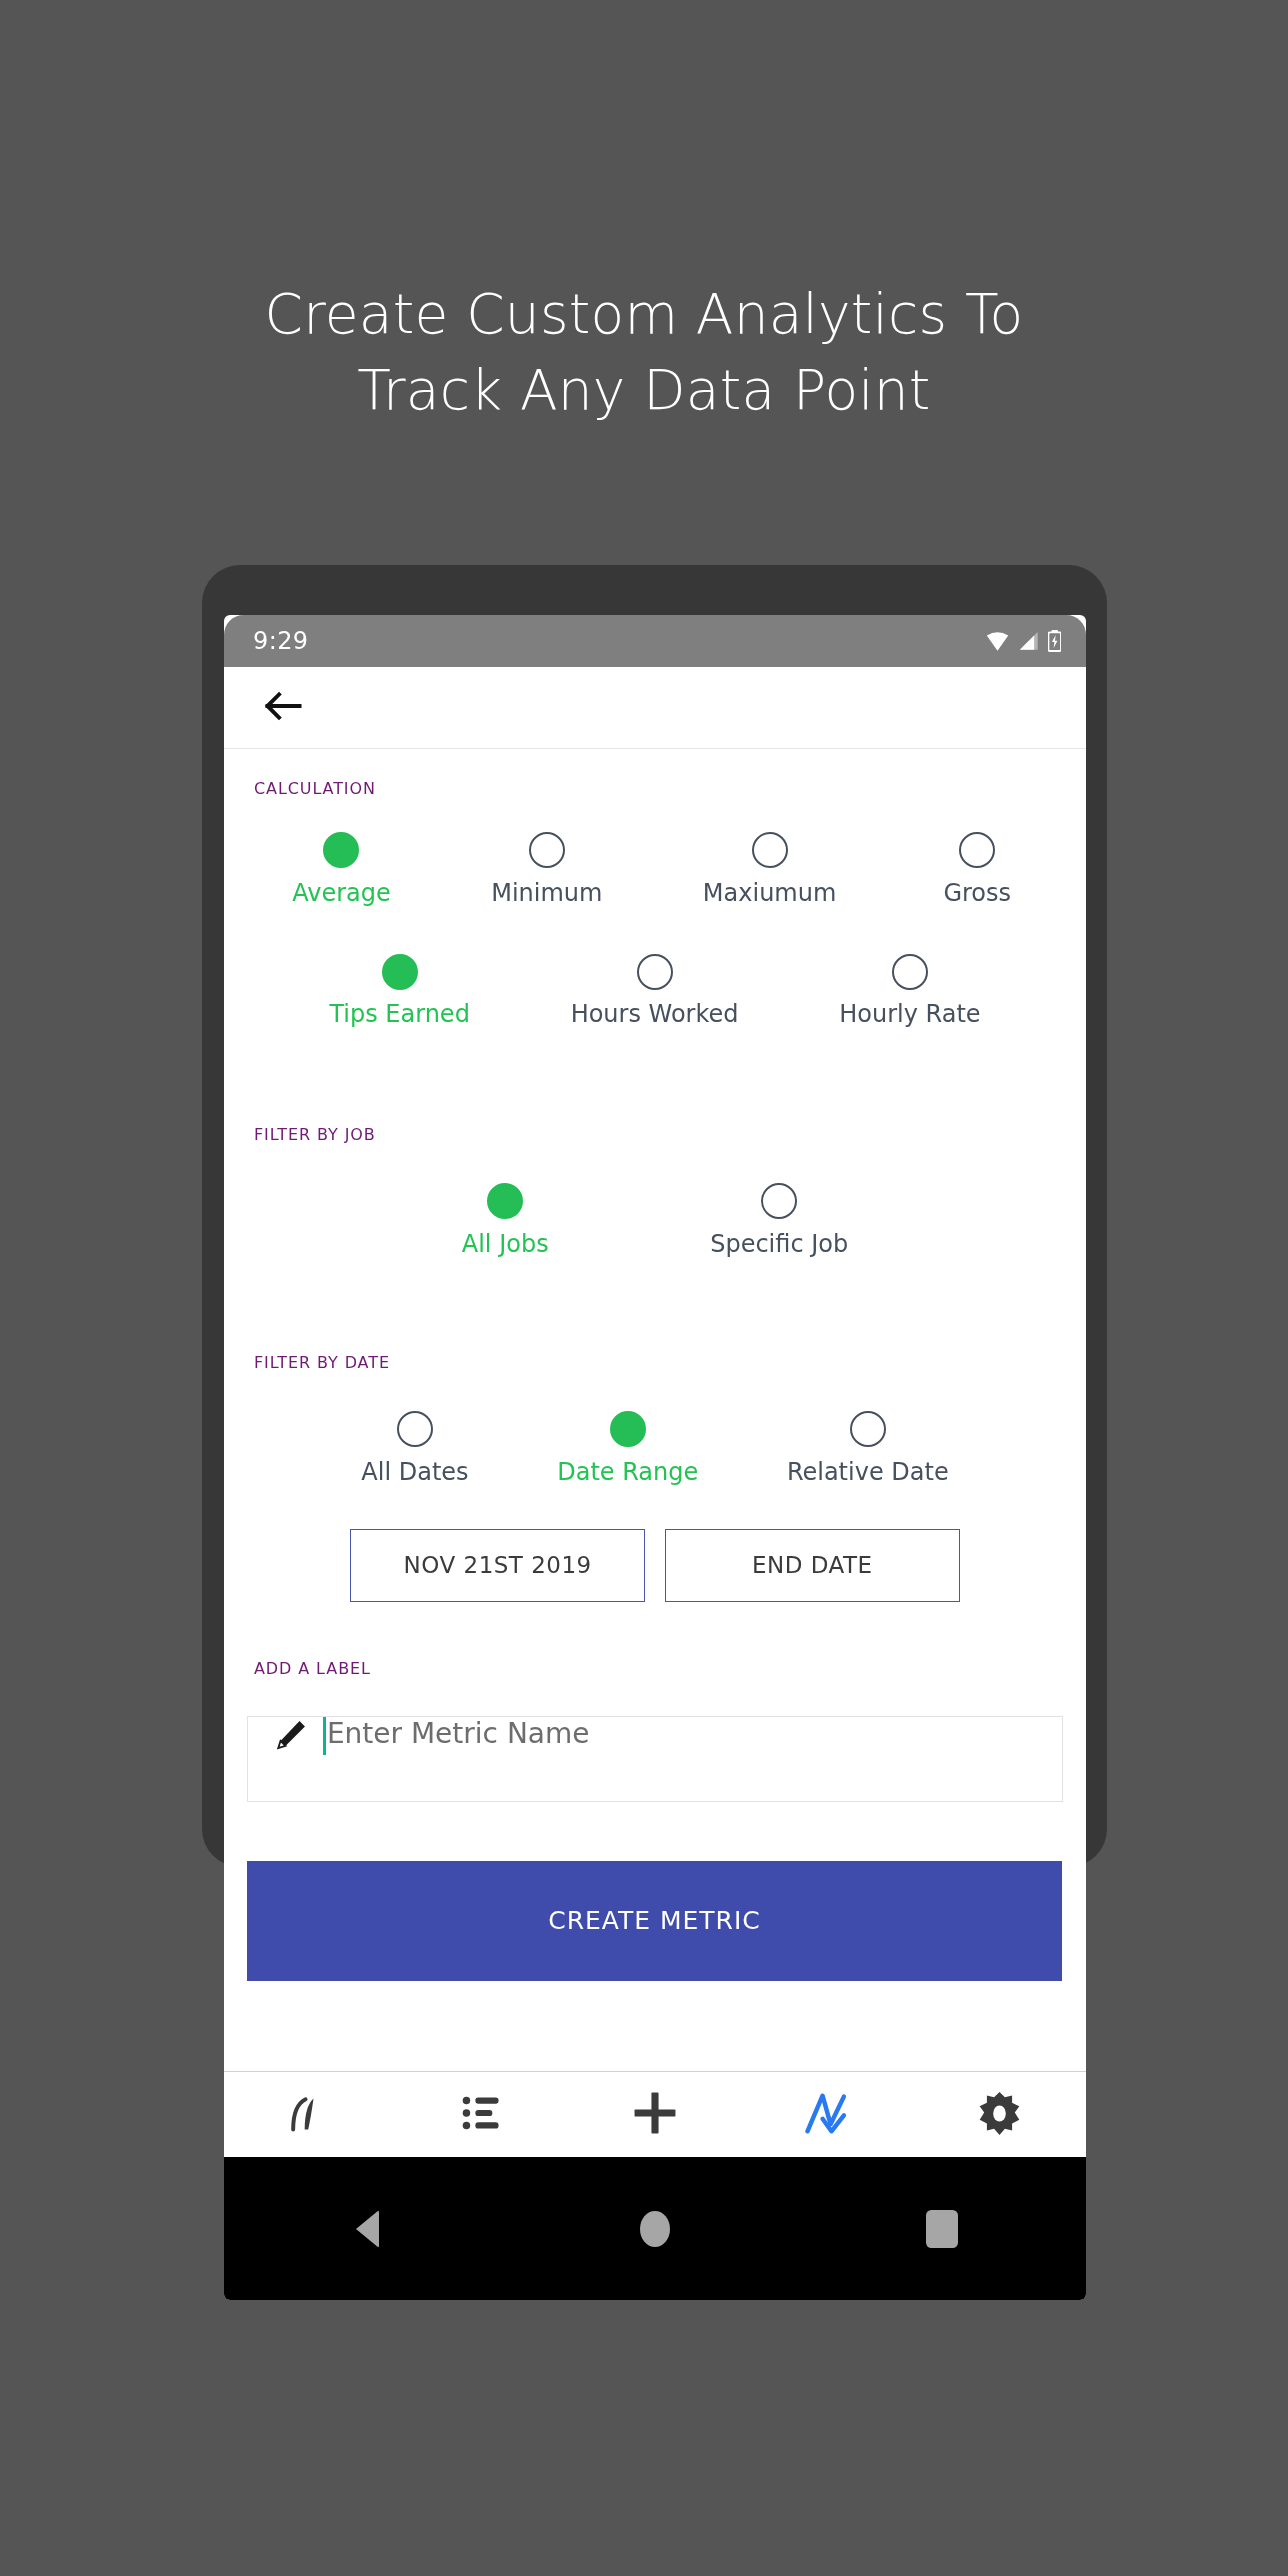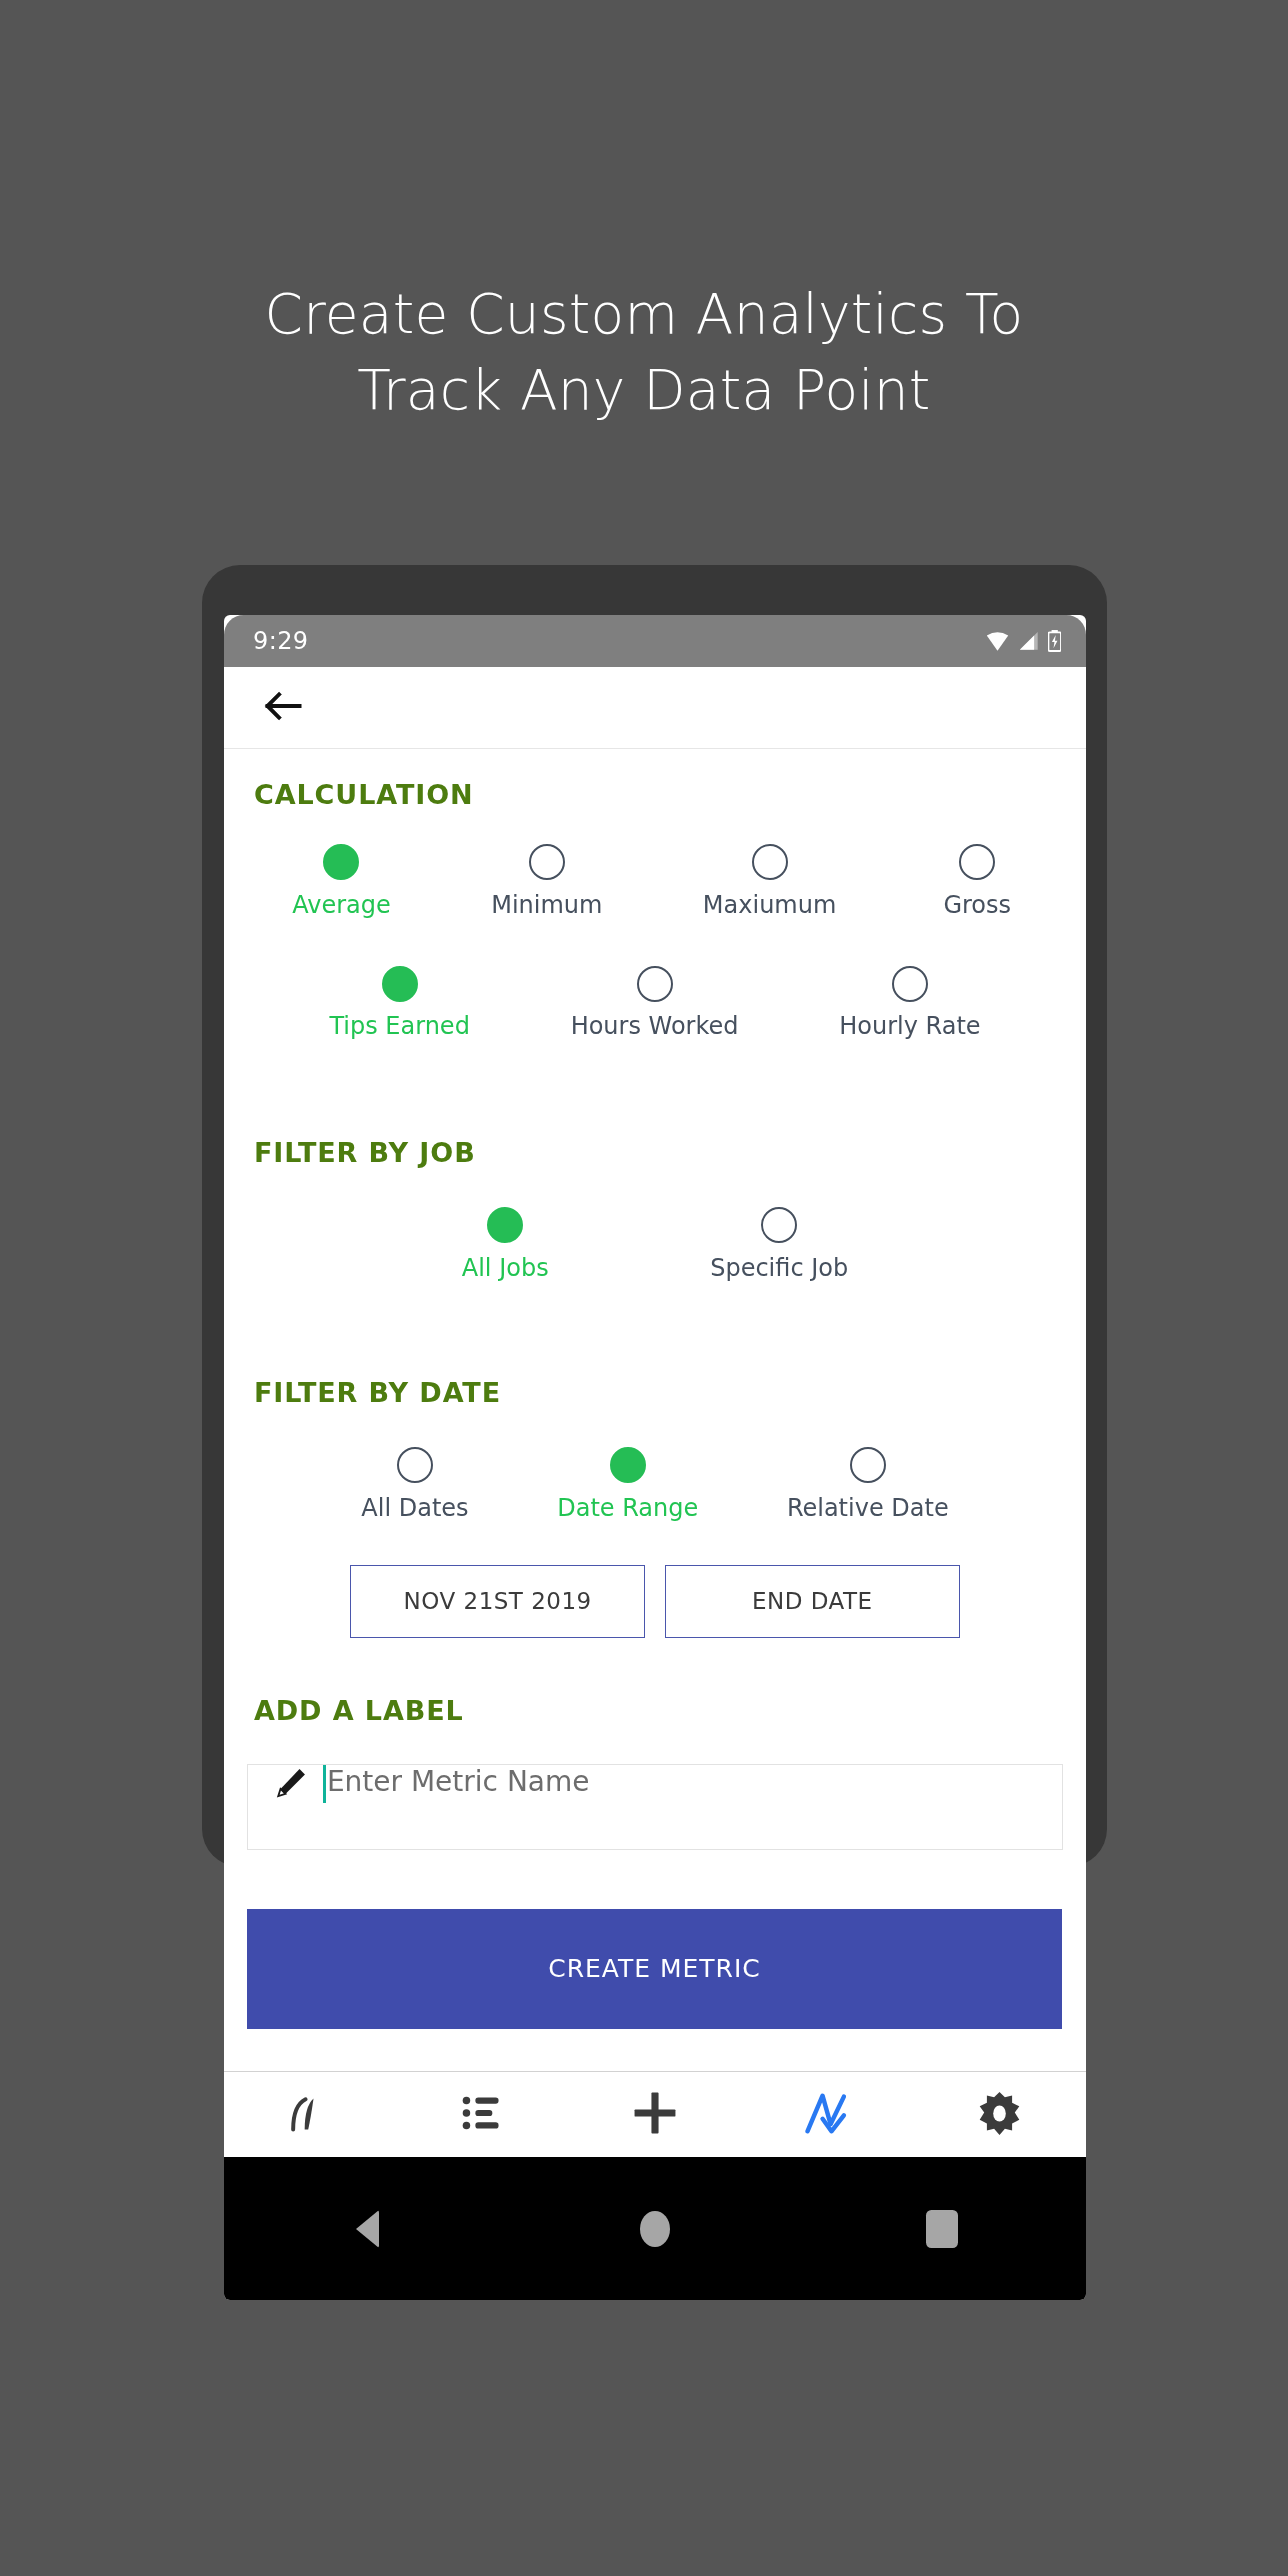--- a/index.html
+++ b/index.html
@@ -93,24 +93,24 @@
   }
 
   
   .app-content {
     background: #ffffff;
     padding: 0 0 0 0;
   }
 
   .section-title {
     font-family: "DejaVu Sans", sans-serif;
-    font-size: 27px;
-    font-weight: 700;
+    font-size: 16px;
+    font-weight: 400;
     letter-spacing: 0.9px;
-    color: #4d7c0f;
+    color: #701a75;
     padding-left: 30px;
   }
 
   .radio-row {
     display: flex;
     align-items: flex-start;
     justify-content: space-around;
     padding: 0 18px;
   }
   .radio-item {

